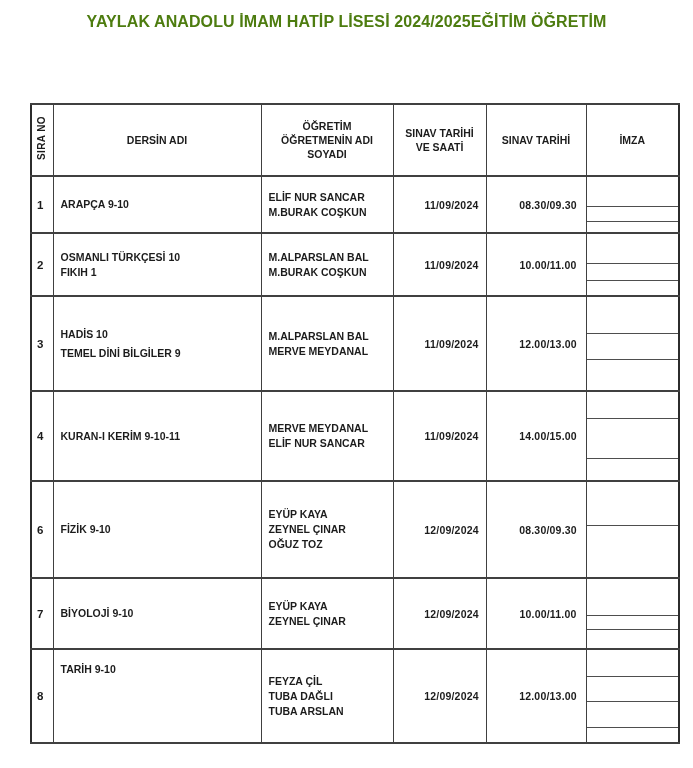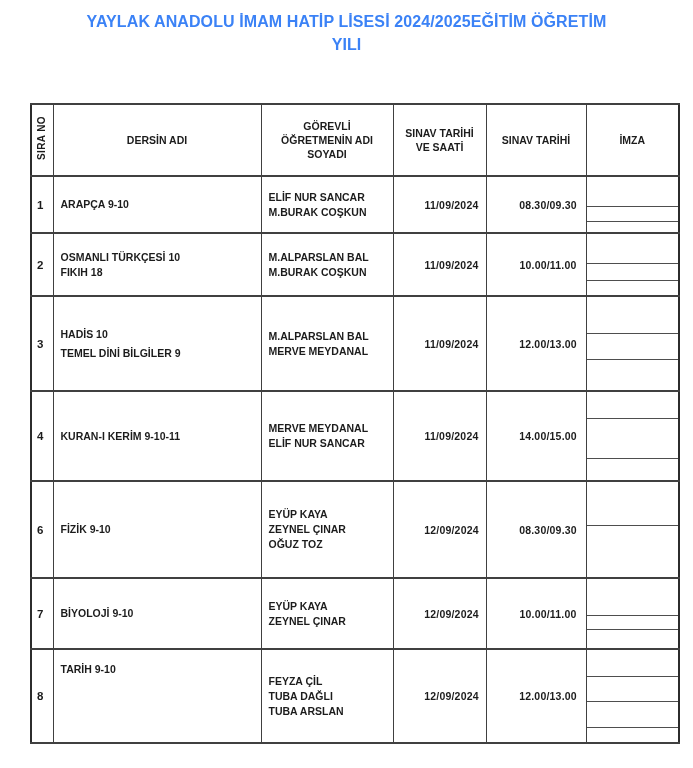--- a/index.html
+++ b/index.html
@@ -17,21 +17,21 @@
   }
   
   .title-block {
     position: absolute;
     top: 11px; left: 0;
     width: 100%;
     text-align: center;
     font-weight: 700;
     font-size: 16px;
     line-height: 22.5px;
-    color: #3b82f6;
+    color: #4d7c0f;
     letter-spacing: 0.1px;
   }
   
   table.exam {
     position: absolute;
     left: 30px; top: 103px;
     width: 648px;
     border-collapse: collapse;
     table-layout: fixed;
   }
@@ -80,37 +80,36 @@
     border-top: 1.4px solid #4e4e4e;
   }
 </style>
 </head>
 <body>
 
 <div class="page">
 
   <div class="title-block">
     <div>YAYLAK ANADOLU İMAM HATİP LİSESİ 2024/2025EĞİTİM ÖĞRETİM</div>
-    <div>YILI</div>
   </div>
 
   <table class="exam">
     <colgroup>
       <col style="width:22px">
       <col style="width:208px">
       <col style="width:132px">
       <col style="width:93px">
       <col style="width:100px">
       <col style="width:93px">
     </colgroup>
     <thead>
       <tr>
         <th class="h-sira"><span class="vert">SIRA NO</span></th>
         <th><span class="hdr-constrain">DERSİN ADI</span></th>
-        <th><span class="hdr-constrain">GÖREVLİ ÖĞRETMENİN ADI SOYADI</span></th>
+        <th><span class="hdr-constrain">ÖĞRETİM ÖĞRETMENİN ADI SOYADI</span></th>
         <th class="h-tarih"><span class="hdr-constrain">SINAV TARİHİ VE SAATİ</span></th>
         <th><span class="hdr-constrain">SINAV TARİHİ</span></th>
         <th><span class="hdr-constrain">İMZA</span></th>
       </tr>
     </thead>
     <tbody id="rows">
         <tr style="height: 57px;">
           <td class="c-no">1</td>
           <td class="c-ders">
             <div class="ders-wrap">
@@ -126,21 +125,21 @@
           <td class="c-imza">
             <div class="sig-line" style="top: 52%;"></div>
             <div class="sig-line" style="top: 80%;"></div>
           </td>
         </tr>
         <tr style="height: 63px;">
           <td class="c-no">2</td>
           <td class="c-ders">
             <div class="ders-wrap">
               <div class="txt-line">OSMANLI TÜRKÇESİ 10</div>
-              <div class="txt-line">FIKIH 18</div>
+              <div class="txt-line">FIKIH 1</div>
             </div>
           </td>
           <td class="c-teach">
             <div class="txt-line">M.ALPARSLAN BAL</div>
             <div class="txt-line">M.BURAK COŞKUN</div>
           </td>
           <td class="c-date">11/09/2024</td>
           <td class="c-time">10.00/11.00</td>
           <td class="c-imza">
             <div class="sig-line" style="top: 48%;"></div>

